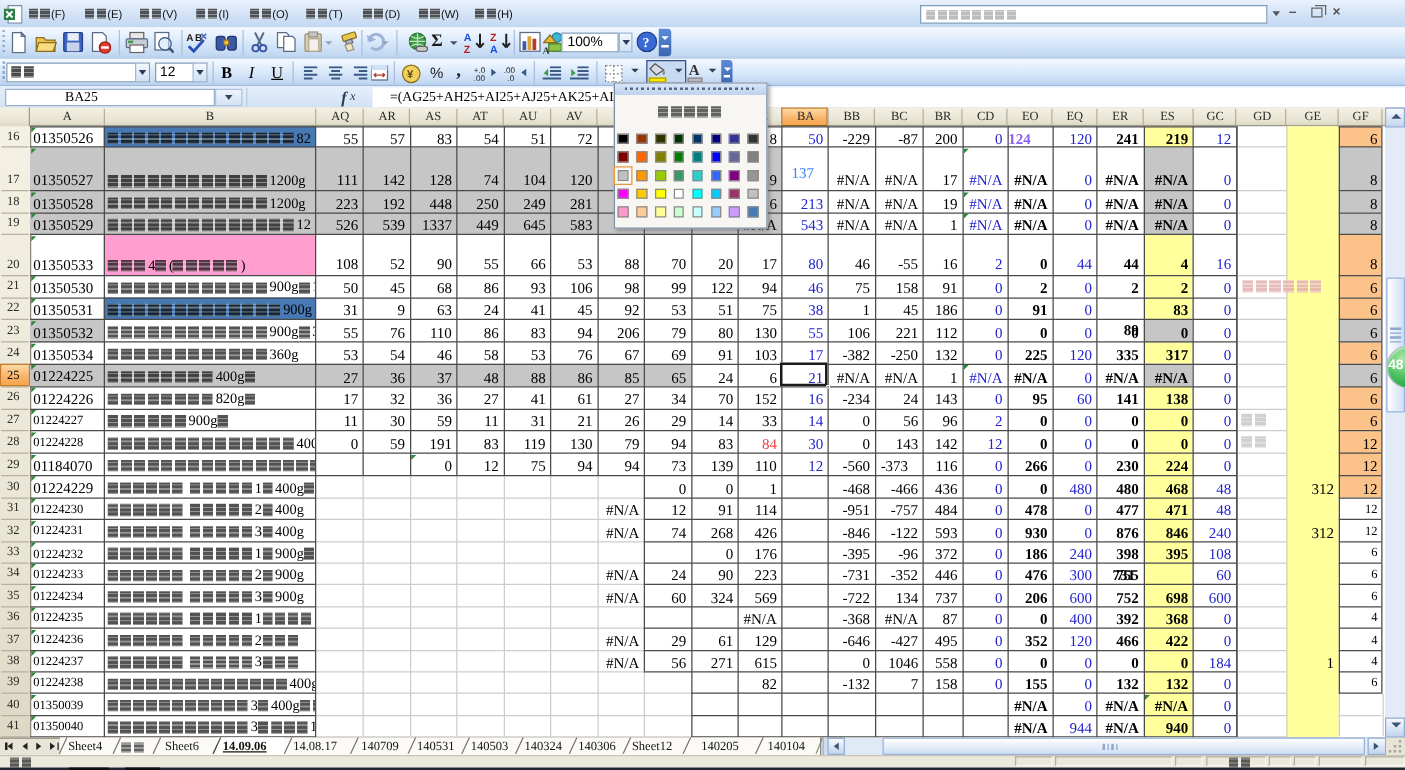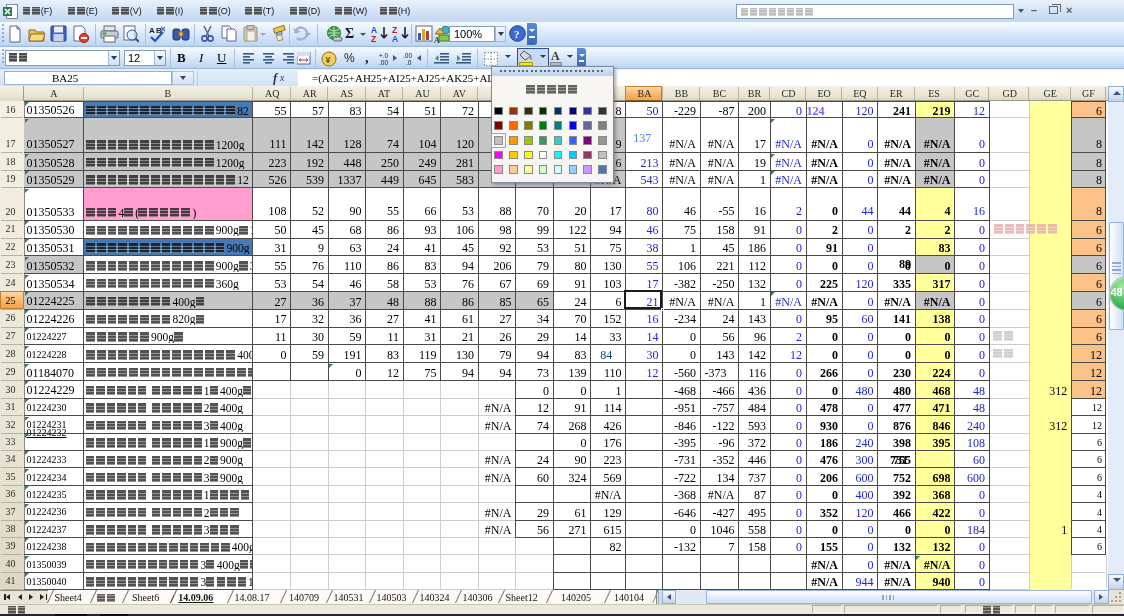--- a/index.html
+++ b/index.html
@@ -647,21 +647,21 @@
 <div style="position:absolute;left:591.0px;top:331.1px;width:30.5px;text-align:right;font:12px/12px 'Liberation Serif';color:#000;white-space:pre">33</div>
 <div style="position:absolute;left:253.0px;top:348.9px;width:33.5px;text-align:right;font:12px/12px 'Liberation Serif';color:#000;white-space:pre">0</div>
 <div style="position:absolute;left:291.0px;top:348.9px;width:33.0px;text-align:right;font:12px/12px 'Liberation Serif';color:#000;white-space:pre">59</div>
 <div style="position:absolute;left:328.5px;top:348.9px;width:33.0px;text-align:right;font:12px/12px 'Liberation Serif';color:#000;white-space:pre">191</div>
 <div style="position:absolute;left:366.0px;top:348.9px;width:33.0px;text-align:right;font:12px/12px 'Liberation Serif';color:#000;white-space:pre">83</div>
 <div style="position:absolute;left:403.5px;top:348.9px;width:33.0px;text-align:right;font:12px/12px 'Liberation Serif';color:#000;white-space:pre">119</div>
 <div style="position:absolute;left:441.0px;top:348.9px;width:33.0px;text-align:right;font:12px/12px 'Liberation Serif';color:#000;white-space:pre">130</div>
 <div style="position:absolute;left:478.5px;top:348.9px;width:33.0px;text-align:right;font:12px/12px 'Liberation Serif';color:#000;white-space:pre">79</div>
 <div style="position:absolute;left:516.0px;top:348.9px;width:33.0px;text-align:right;font:12px/12px 'Liberation Serif';color:#000;white-space:pre">94</div>
 <div style="position:absolute;left:553.5px;top:348.9px;width:33.0px;text-align:right;font:12px/12px 'Liberation Serif';color:#000;white-space:pre">83</div>
-<div style="position:absolute;left:591.0px;top:348.9px;width:30.5px;text-align:center;font:12px/12px 'Liberation Serif';color:#0c4a6e;white-space:pre">84</div>
+<div style="position:absolute;left:591.0px;top:348.9px;width:30.5px;text-align:right;font:12px/12px 'Liberation Serif';color:#ef4444;white-space:pre">84</div>
 <div style="position:absolute;left:328.5px;top:366.7px;width:33.0px;text-align:right;font:12px/12px 'Liberation Serif';color:#000;white-space:pre">0</div>
 <div style="position:absolute;left:366.0px;top:366.7px;width:33.0px;text-align:right;font:12px/12px 'Liberation Serif';color:#000;white-space:pre">12</div>
 <div style="position:absolute;left:403.5px;top:366.7px;width:33.0px;text-align:right;font:12px/12px 'Liberation Serif';color:#000;white-space:pre">75</div>
 <div style="position:absolute;left:441.0px;top:366.7px;width:33.0px;text-align:right;font:12px/12px 'Liberation Serif';color:#000;white-space:pre">94</div>
 <div style="position:absolute;left:478.5px;top:366.7px;width:33.0px;text-align:right;font:12px/12px 'Liberation Serif';color:#000;white-space:pre">94</div>
 <div style="position:absolute;left:516.0px;top:366.7px;width:33.0px;text-align:right;font:12px/12px 'Liberation Serif';color:#000;white-space:pre">73</div>
 <div style="position:absolute;left:553.5px;top:366.7px;width:33.0px;text-align:right;font:12px/12px 'Liberation Serif';color:#000;white-space:pre">139</div>
 <div style="position:absolute;left:591.0px;top:366.7px;width:30.5px;text-align:right;font:12px/12px 'Liberation Serif';color:#000;white-space:pre">110</div>
 <div style="position:absolute;left:516.0px;top:384.5px;width:33.0px;text-align:right;font:12px/12px 'Liberation Serif';color:#000;white-space:pre">0</div>
 <div style="position:absolute;left:553.5px;top:384.5px;width:33.0px;text-align:right;font:12px/12px 'Liberation Serif';color:#000;white-space:pre">0</div>
@@ -992,21 +992,21 @@
 <div style="position:absolute;left:26.5px;top:349.7px;font:10px/10px 'Liberation Serif';color:#000;white-space:pre;">01224228</div>
 <div style="position:absolute;left:24.5px;top:345.8px;width:0;height:0;border-top:4.5px solid #2f8540;border-right:4.5px solid transparent"></div>
 <div style="position:absolute;left:26.5px;top:366.5px;font:12px/12px 'Liberation Serif';color:#000;white-space:pre;">01184070</div>
 <div style="position:absolute;left:24.5px;top:363.6px;width:0;height:0;border-top:4.5px solid #2f8540;border-right:4.5px solid transparent"></div>
 <div style="position:absolute;left:26.5px;top:384.3px;font:12px/12px 'Liberation Serif';color:#000;white-space:pre;">01224229</div>
 <div style="position:absolute;left:24.5px;top:381.4px;width:0;height:0;border-top:4.5px solid #2f8540;border-right:4.5px solid transparent"></div>
 <div style="position:absolute;left:26.5px;top:402.9px;font:10px/10px 'Liberation Serif';color:#000;white-space:pre;">01224230</div>
 <div style="position:absolute;left:24.5px;top:399.2px;width:0;height:0;border-top:4.5px solid #2f8540;border-right:4.5px solid transparent"></div>
 <div style="position:absolute;left:26.5px;top:420.3px;font:10px/10px 'Liberation Serif';color:#000;white-space:pre;">01224231</div>
 <div style="position:absolute;left:24.5px;top:416.6px;width:0;height:0;border-top:4.5px solid #2f8540;border-right:4.5px solid transparent"></div>
-<div style="position:absolute;left:26.5px;top:428px;font:10px/10px 'Liberation Serif';color:#000;white-space:pre;text-decoration:underline;">01224232</div>
+<div style="position:absolute;left:26.5px;top:439px;font:10px/10px 'Liberation Serif';color:#000;white-space:pre;">01224232</div>
 <div style="position:absolute;left:24.5px;top:434.0px;width:0;height:0;border-top:4.5px solid #2f8540;border-right:4.5px solid transparent"></div>
 <div style="position:absolute;left:26.5px;top:455.1px;font:10px/10px 'Liberation Serif';color:#000;white-space:pre;">01224233</div>
 <div style="position:absolute;left:24.5px;top:451.4px;width:0;height:0;border-top:4.5px solid #2f8540;border-right:4.5px solid transparent"></div>
 <div style="position:absolute;left:26.5px;top:472.5px;font:10px/10px 'Liberation Serif';color:#000;white-space:pre;">01224234</div>
 <div style="position:absolute;left:24.5px;top:468.8px;width:0;height:0;border-top:4.5px solid #2f8540;border-right:4.5px solid transparent"></div>
 <div style="position:absolute;left:26.5px;top:489.9px;font:10px/10px 'Liberation Serif';color:#000;white-space:pre;">01224235</div>
 <div style="position:absolute;left:24.5px;top:486.2px;width:0;height:0;border-top:4.5px solid #2f8540;border-right:4.5px solid transparent"></div>
 <div style="position:absolute;left:26.5px;top:507.3px;font:10px/10px 'Liberation Serif';color:#000;white-space:pre;">01224236</div>
 <div style="position:absolute;left:24.5px;top:503.6px;width:0;height:0;border-top:4.5px solid #2f8540;border-right:4.5px solid transparent"></div>
 <div style="position:absolute;left:26.5px;top:524.7px;font:10px/10px 'Liberation Serif';color:#000;white-space:pre;">01224237</div>

